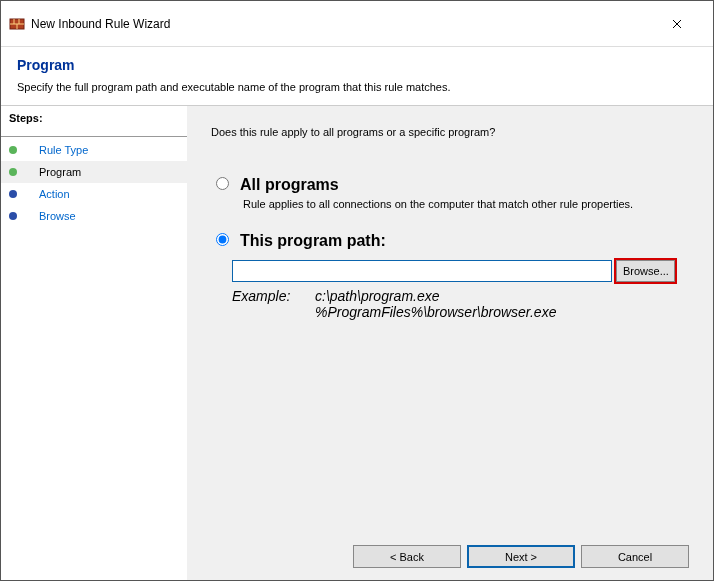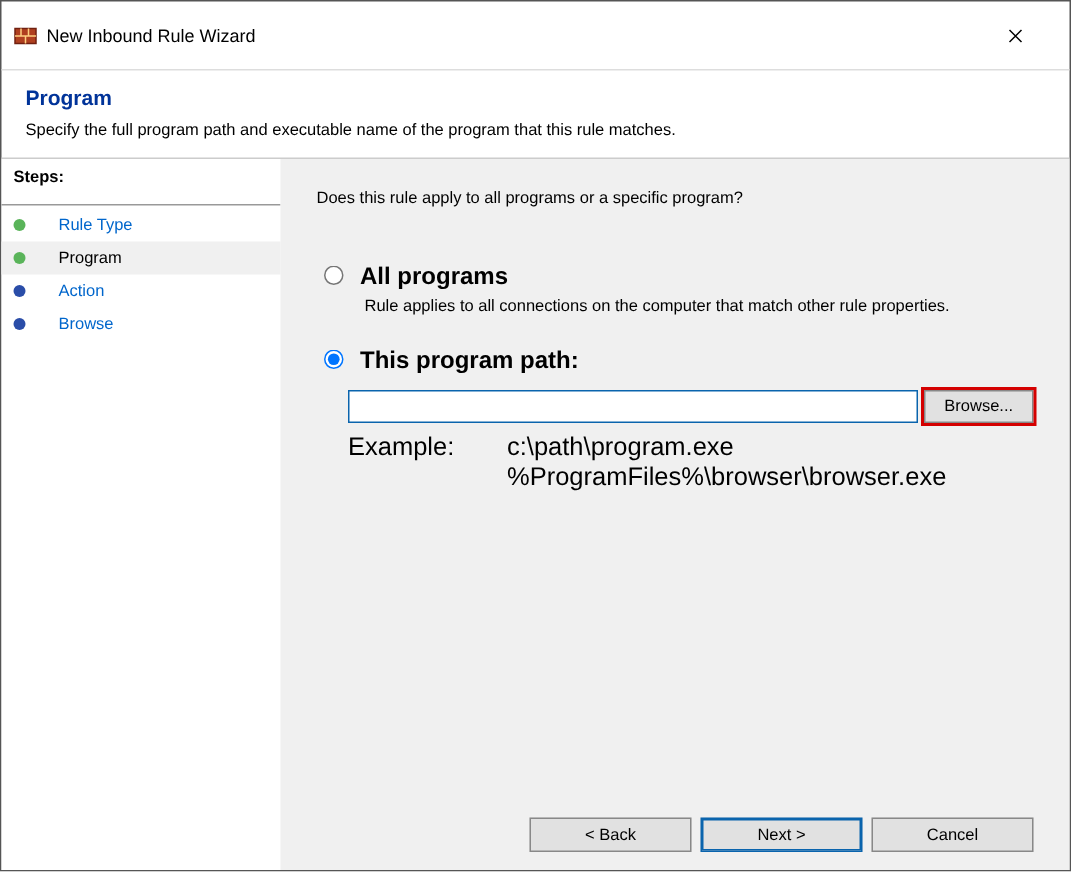--- a/index.html
+++ b/index.html
@@ -85,28 +85,28 @@
   .opt-desc { font-size:11px; margin-bottom:22px;padding-left:32px; }
   .path-row { margin-left:21px; margin-top:6px; display:flex; align-items:center; gap:4px;}
   .path-input {
     width:380px; height:22px;
     border:1px solid #0a64ad;
     background:#fff;
     padding:0 4px;
     font-size:11px;
   }
   .browse-btn {
-    height:22px; width:73px;
+    height:22px; width:59px;
     font-size:11px;
     background:#e1e1e1;
     border:1px solid #888;
     outline:2px solid #d40000;
     outline-offset:0;
   }
-  .example { margin-left:21px; margin-top:6px; display:flex; gap:44px; font-size:17px;}
+  .example { margin-left:21px; margin-top:6px; display:flex; gap:21px; font-size:14px;font-style:italic;}
   .example .lbl { width:62px;}
   .footer {
     margin-top:auto;
     display:flex; justify-content:flex-end; gap:6px;
     padding-top:8px;
   }
   .footer button {
     width:108px; height:23px;
     font-size:11px;
     background:#e1e1e1;

